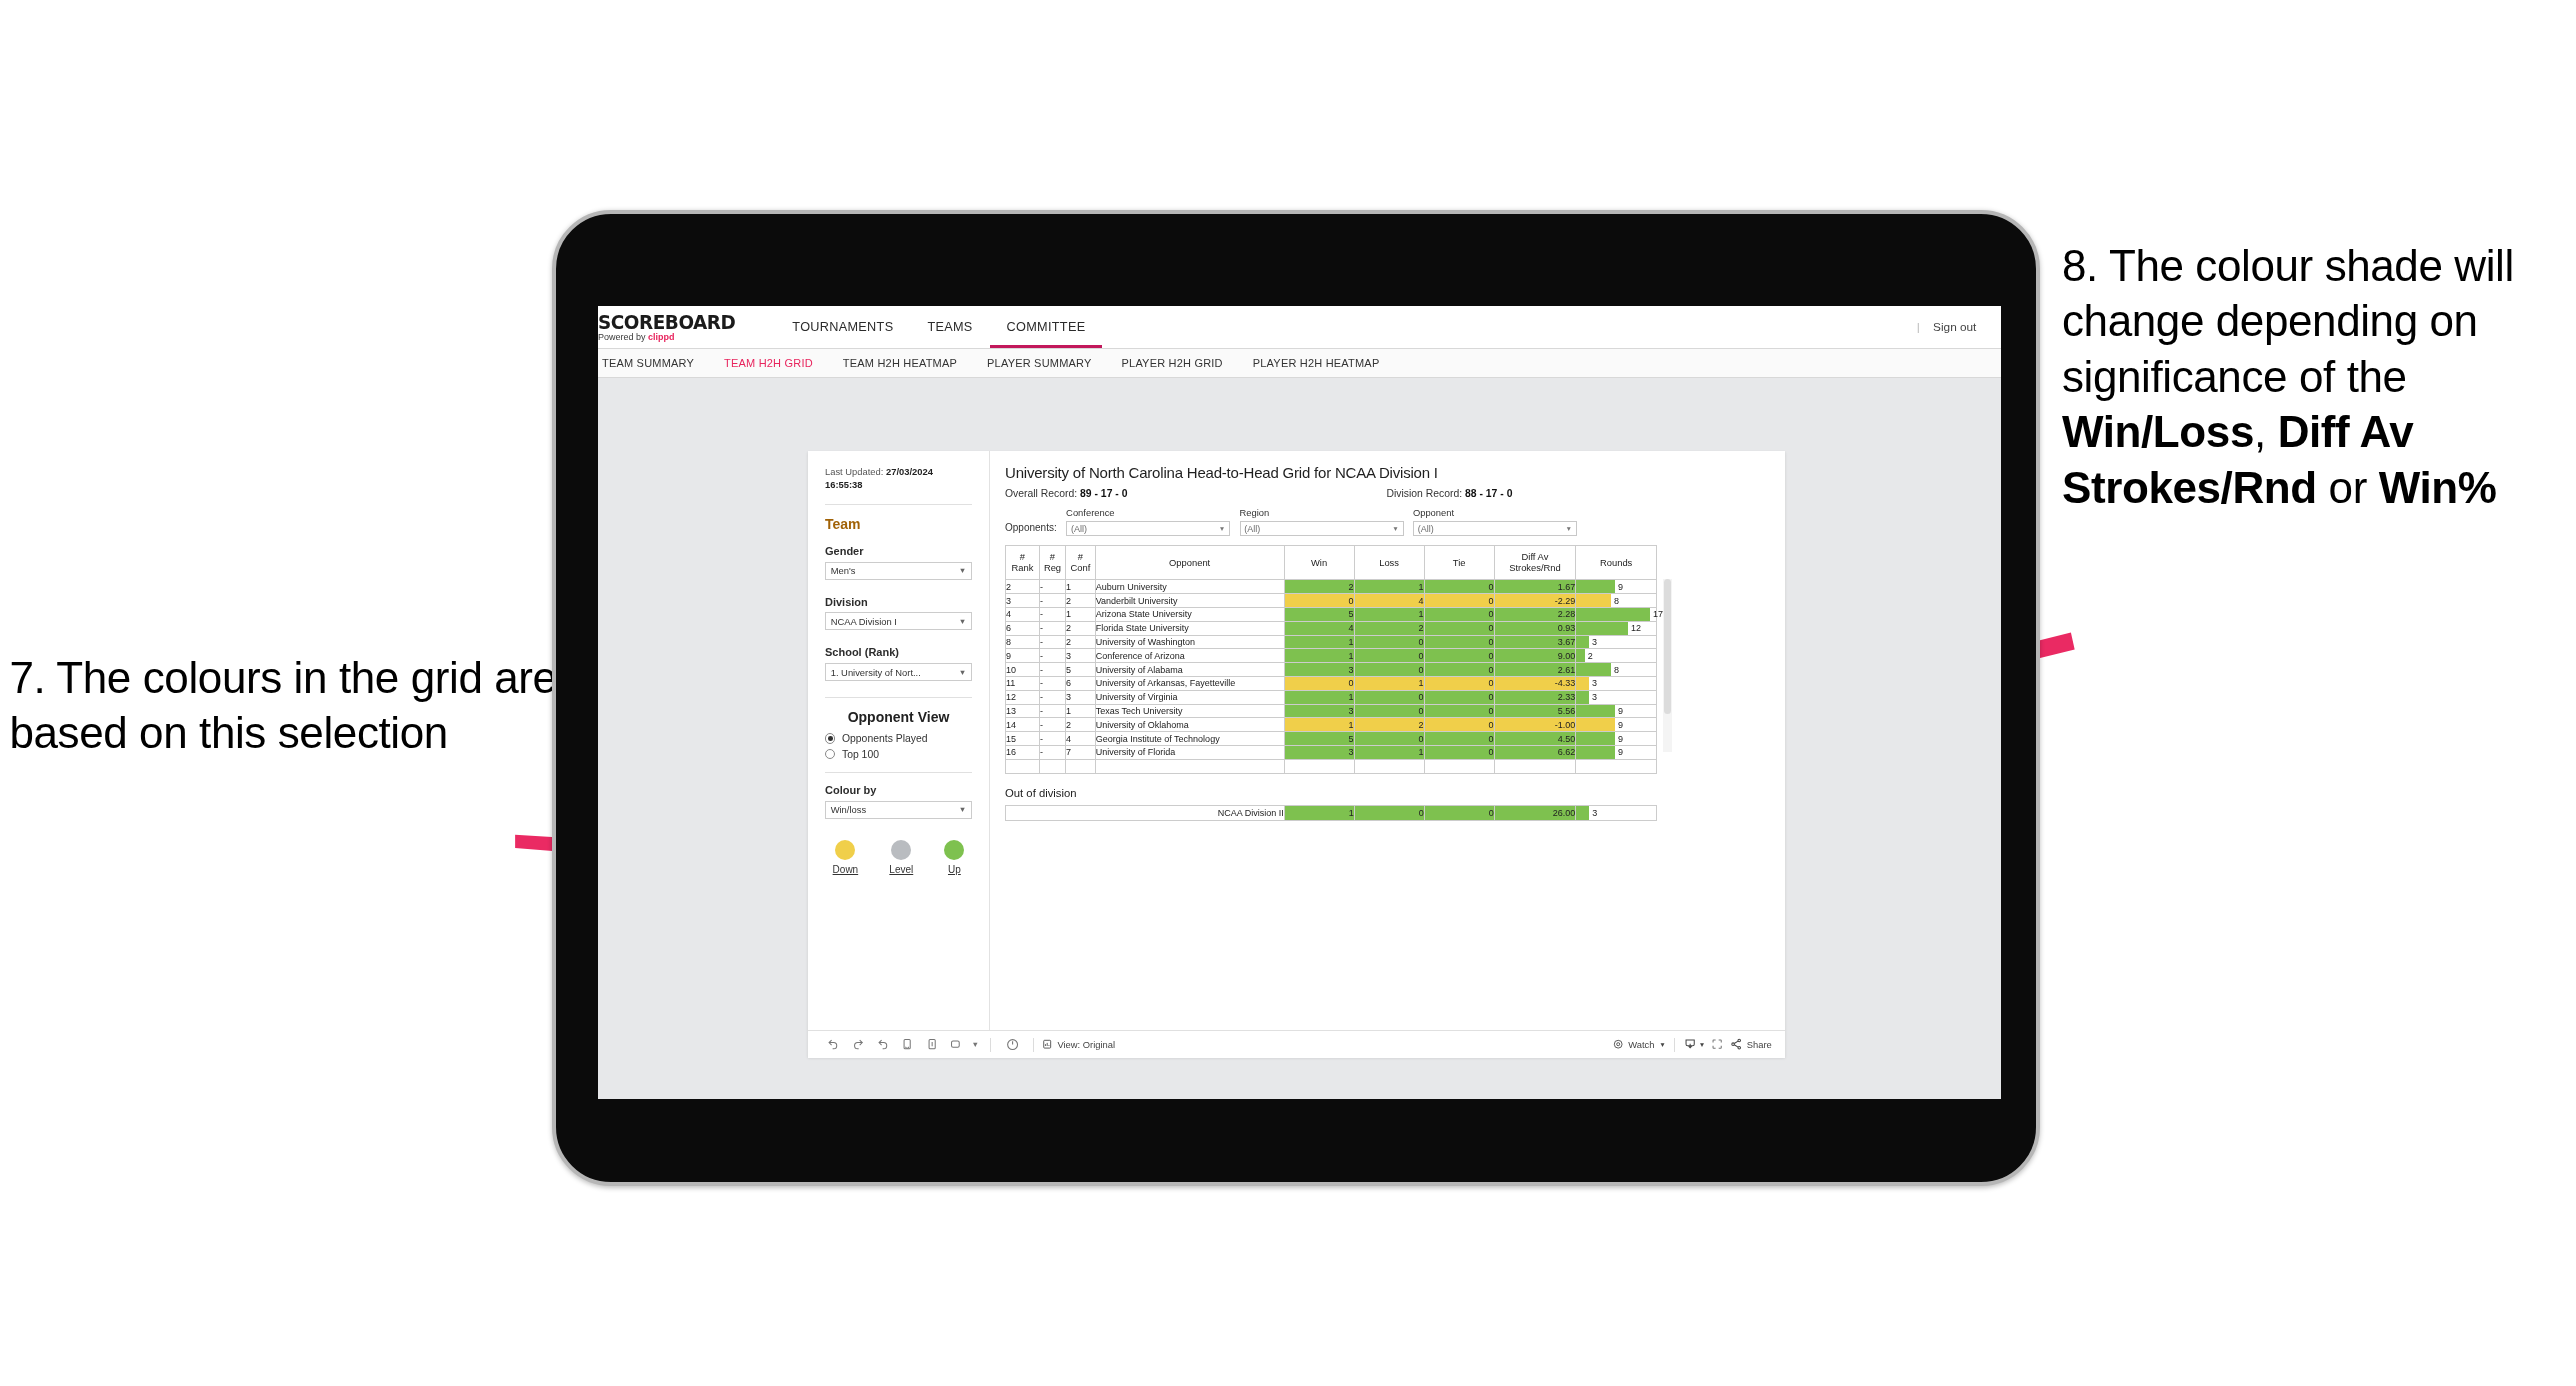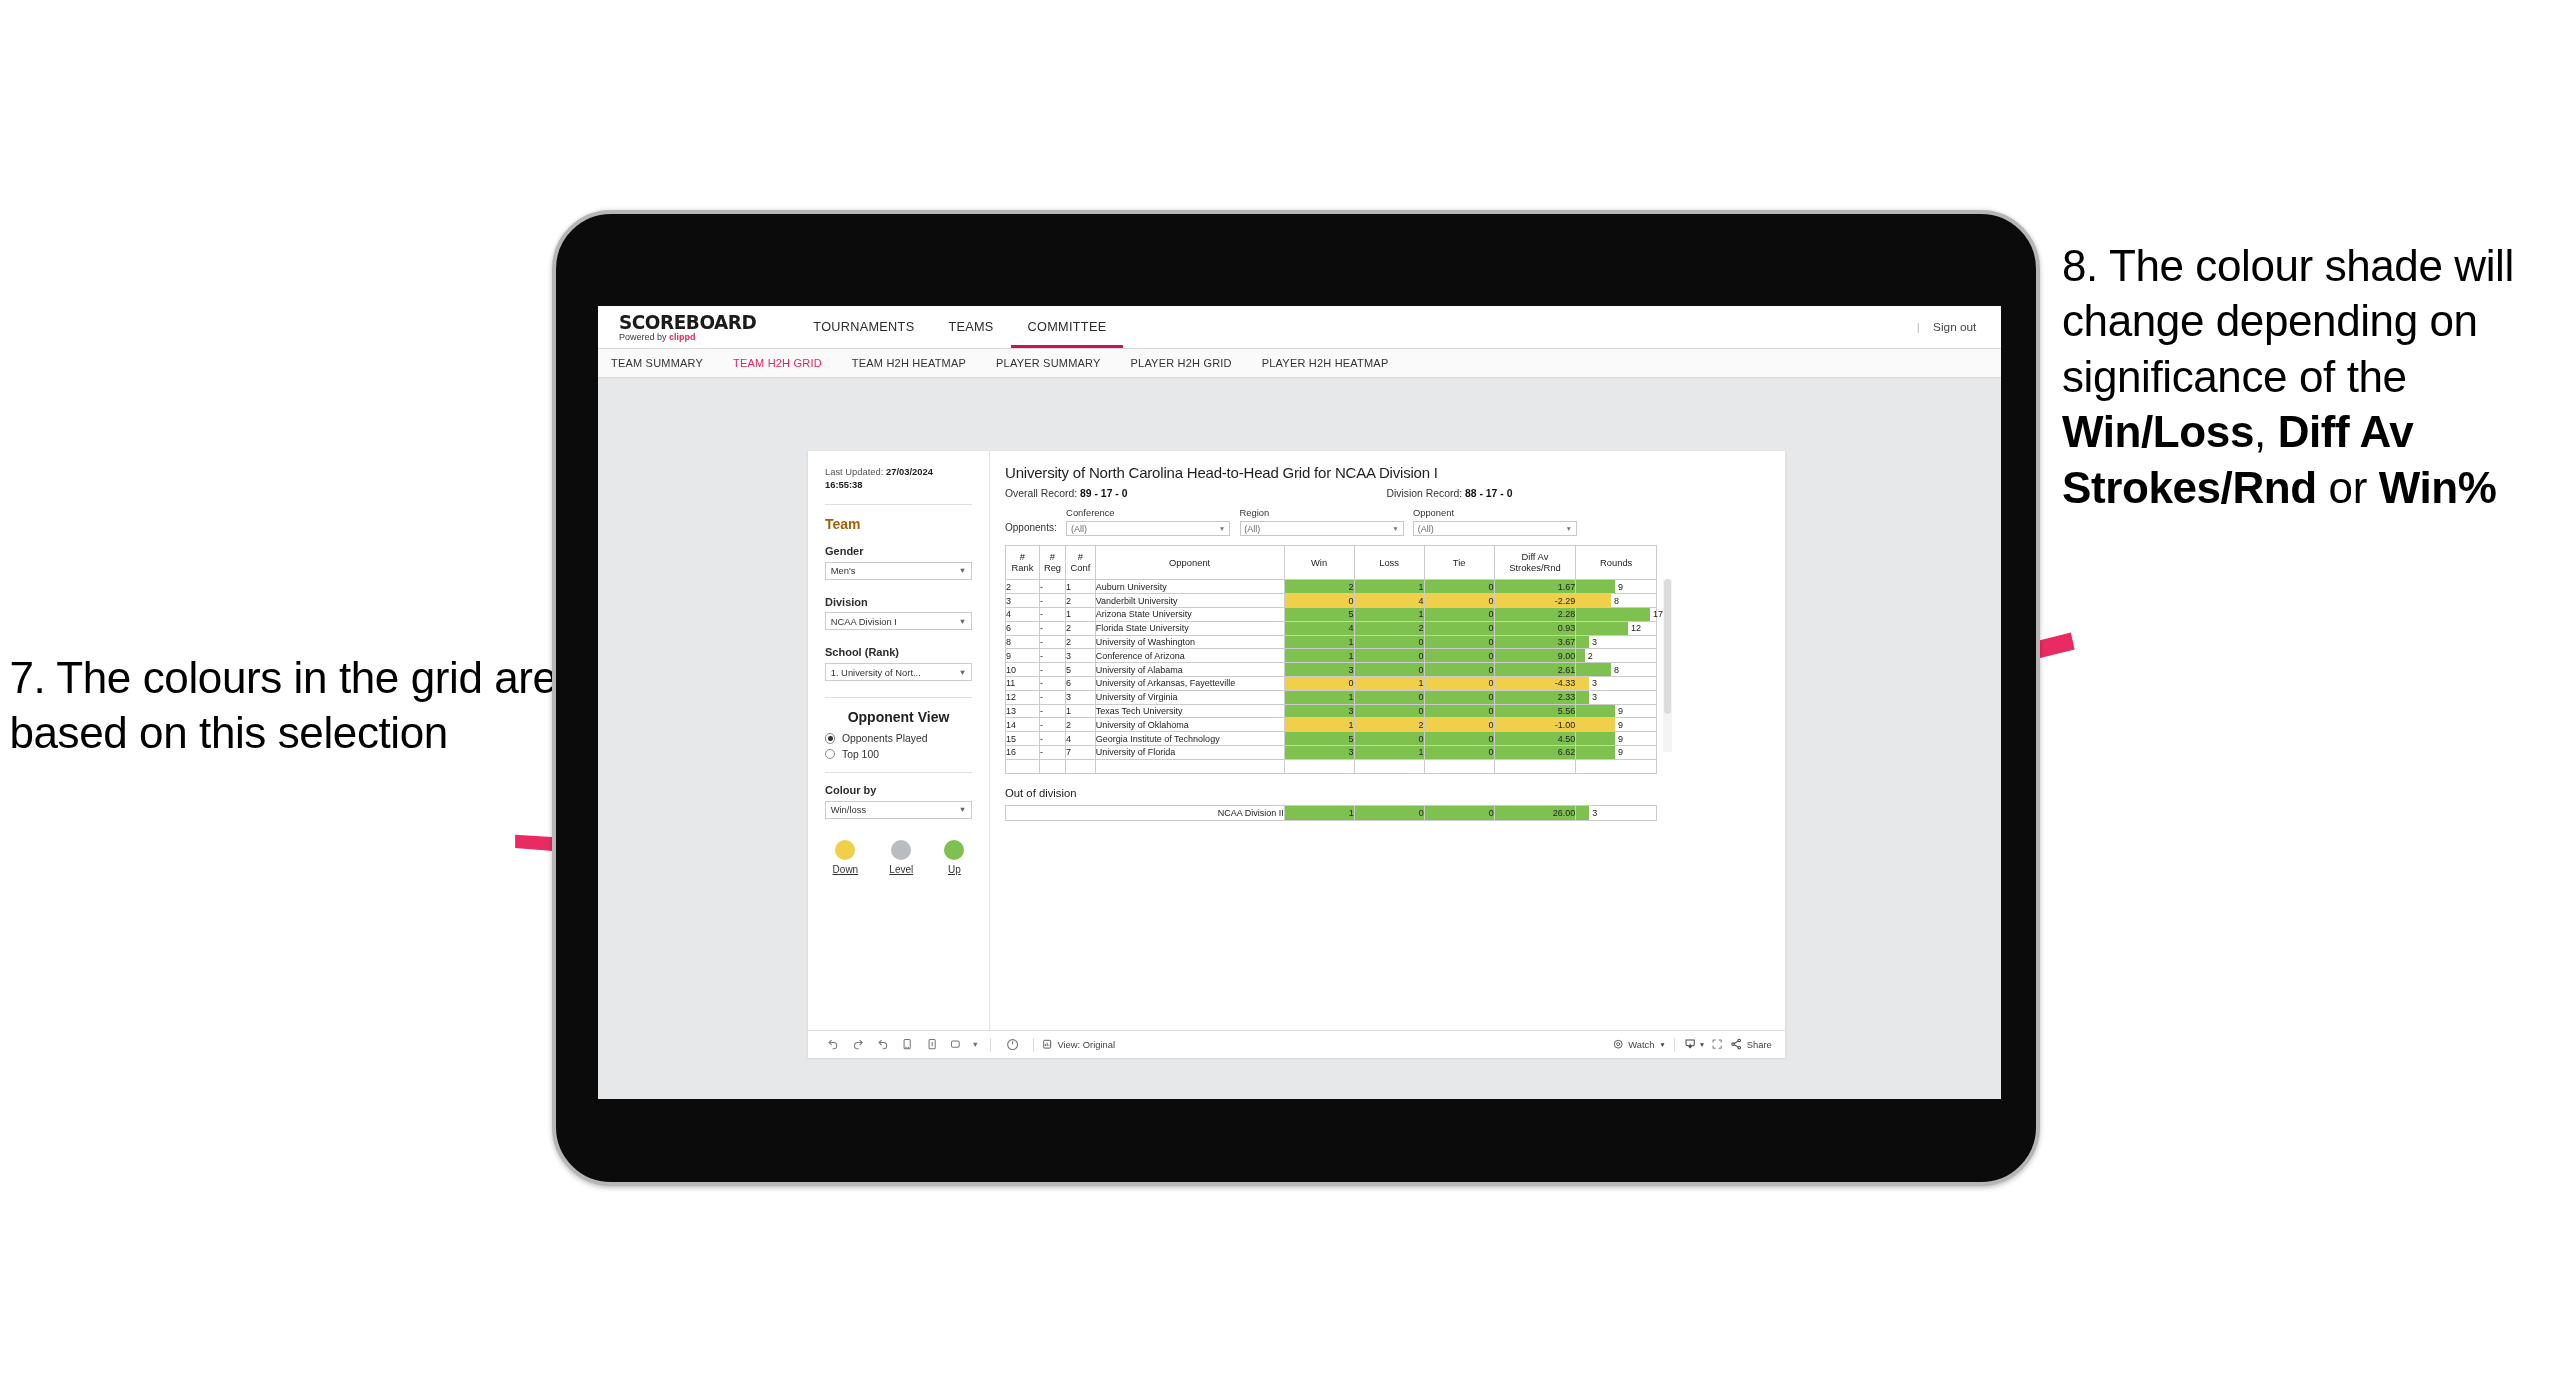--- a/index.html
+++ b/index.html
@@ -41,21 +41,21 @@
     overflow: hidden;
   }
 
   
   #appbar {
     height: 43px; background: #ffffff;
     display: flex; align-items: center;
     border-bottom: 0.9px solid #d8d8d8;
     position: relative;
   }
-  .brand { padding-left: 21px; padding-right: 28px; line-height: 1; }
+  .brand { padding-right: 28px; line-height: 1; }
   .brand-title {
     font-family: "DejaVu Sans", sans-serif;
     font-weight: bold; font-size: 20px; letter-spacing: -0.5px;
     color: #1b1b1b; display: block;
     transform: scaleX(0.92); transform-origin: left;
   }
   .brand-sub { font-size: 9px; color: #3a3a3a; display: block; margin-top: 1.9px; }
   .brand-sub .clippd { color: #e8245d; font-weight: bold; }
 
   .topnav { display: flex; align-items: stretch; height: 100%; }
@@ -70,21 +70,21 @@
   }
   .signout {
     margin-left: auto; display: flex; align-items: center;
     gap: 13.2px; padding-right: 24.6px; font-size: 11.8px; color: #444;
   }
   .signout .divider { color: #bbb; }
 
   #subnav {
     height: 29px; background: #fafafa;
     border-bottom: 0.9px solid #d8d8d8;
-    display: flex; align-items: center; padding-left: 13px;
+    display: flex; align-items: center; padding-left: 4px;
   }
   .subnav-item {
     font-size: 11px; color: #333; margin-right: 30px;
     letter-spacing: 0.2px; cursor: pointer;
   }
   .subnav-item.active { color: #e8245d; }
 
   
   #canvas { position: relative; width: 100%; height: calc(100% - 73px); background: #e7e8ea; margin-top: 32px; }
   #vizcard {

